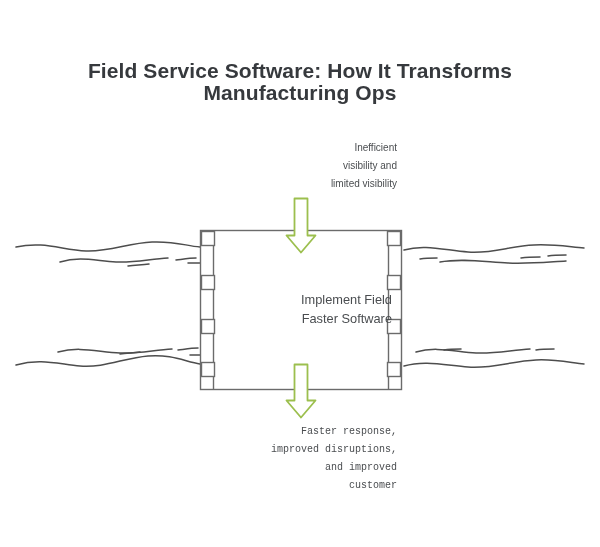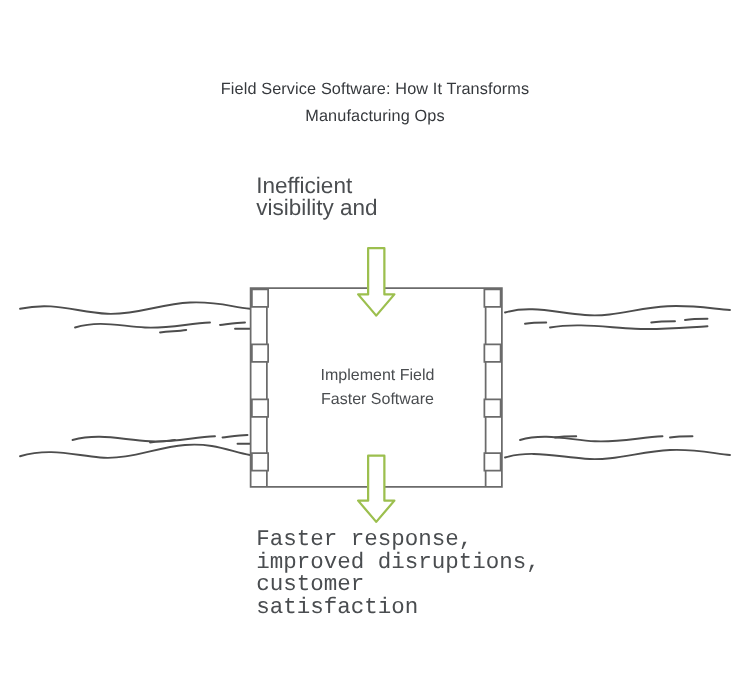--- a/index.html
+++ b/index.html
@@ -19,33 +19,33 @@
     overflow: hidden;
   }
 
   
   #title {
     position: absolute;
     left: 0;
     top: 60px;
     width: 600px;
     text-align: center;
-    font-size: 13px;
-    font-weight: normal;
+    font-size: 21px;
+    font-weight: bold;
     line-height: 22px;
     color: #36393d;
     letter-spacing: 0.1px;
   }
   #title .tline { display: block; }
 
   
   .caption {
     position: absolute;
-    text-align: left;
-    font-size: 18px;
+    text-align: right;
+    font-size: 10px;
     line-height: 18px;
     color: #4a4d50;
   }
   .caption .cline { display: block; white-space: nowrap; }
 
   #caption-top {
     left: 205px;
     top: 139px;
     width: 192px;
   }
@@ -53,21 +53,21 @@
     left: 205px;
     top: 423px;
     width: 192px;
     font-family: Liberation Mono, monospace;
   }
   #box-label {
     position: absolute;
     left: 212px;
     top: 290px;
     width: 180px;
-    text-align: center;
+    text-align: right;
     font-size: 12.8px;
     line-height: 19px;
     color: #4a4d50;
   }
   #box-label .cline { display: block; white-space: nowrap; }
 
   
   #scene {
     position: absolute;
     left: 0;
@@ -143,27 +143,28 @@
     </g>
 
     <path d="M294.5,198.5 L307.5,198.5 L307.5,235.5 L315.5,235.5 L301,252.5 L286.5,235.5 L294.5,235.5 Z" fill="#ffffff" stroke="#9cbf4e" stroke-width="1.8" stroke-linejoin="round"></path>
 
     <path d="M294.5,364.5 L307.5,364.5 L307.5,400.5 L315.5,400.5 L301,417.5 L286.5,400.5 L294.5,400.5 Z" fill="#ffffff" stroke="#9cbf4e" stroke-width="1.8" stroke-linejoin="round"></path>
   </svg>
 
   <div class="caption" id="caption-top">
     <span class="cline">Inefficient</span>
     <span class="cline">visibility and</span>
+    <span class="cline">limited visibility</span>
   </div>
 
   <div id="box-label">
     <span class="cline">Implement Field</span>
     <span class="cline">Faster Software</span>
   </div>
 
   <div class="caption" id="caption-bottom">
     <span class="cline">Faster response,</span>
     <span class="cline">improved disruptions,</span>
+    <span class="cline">and improved</span>
     <span class="cline">customer</span>
-    <span class="cline">satisfaction</span>
   </div>
 
 </div>
 
 </body></html>

